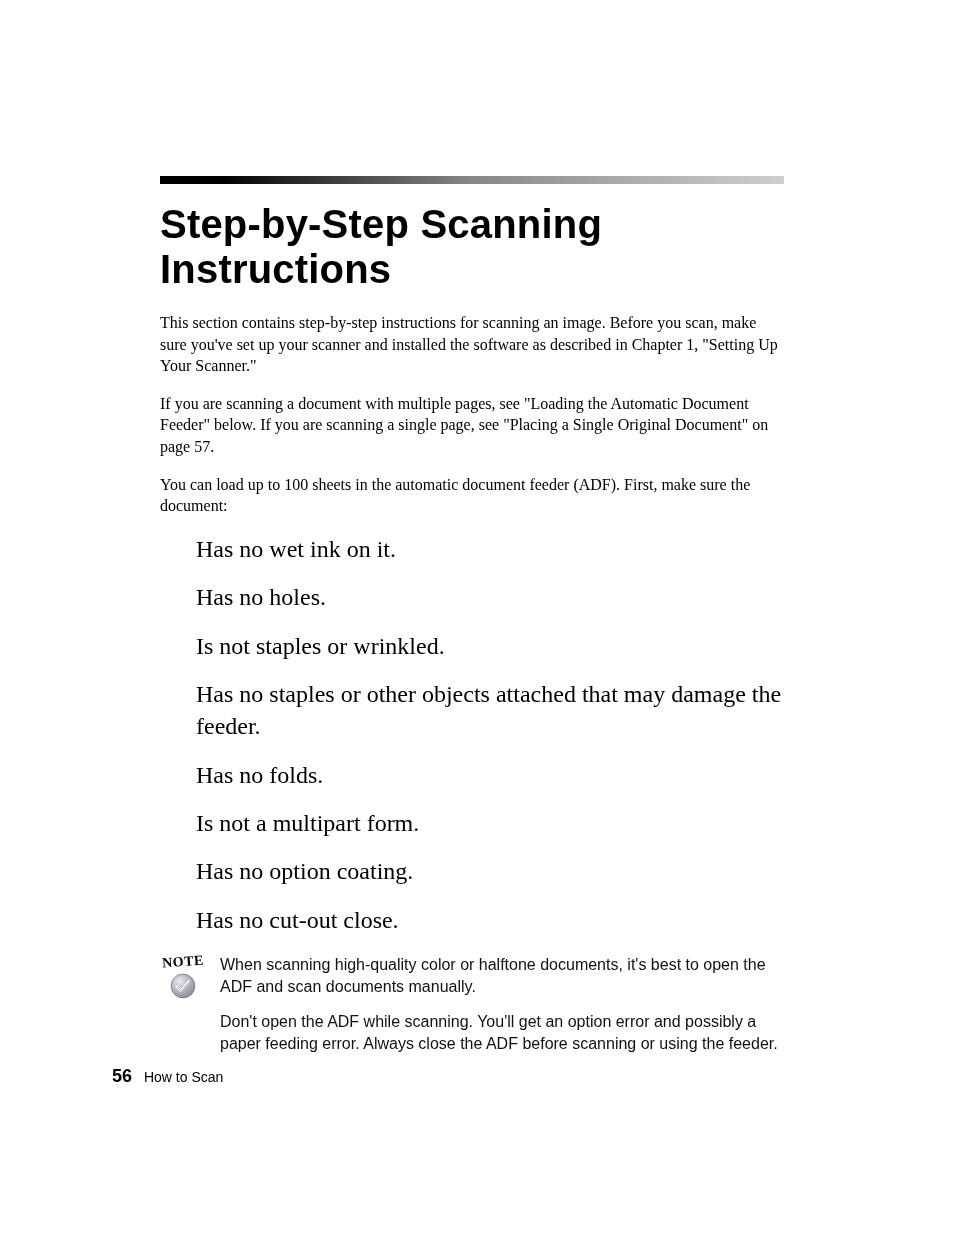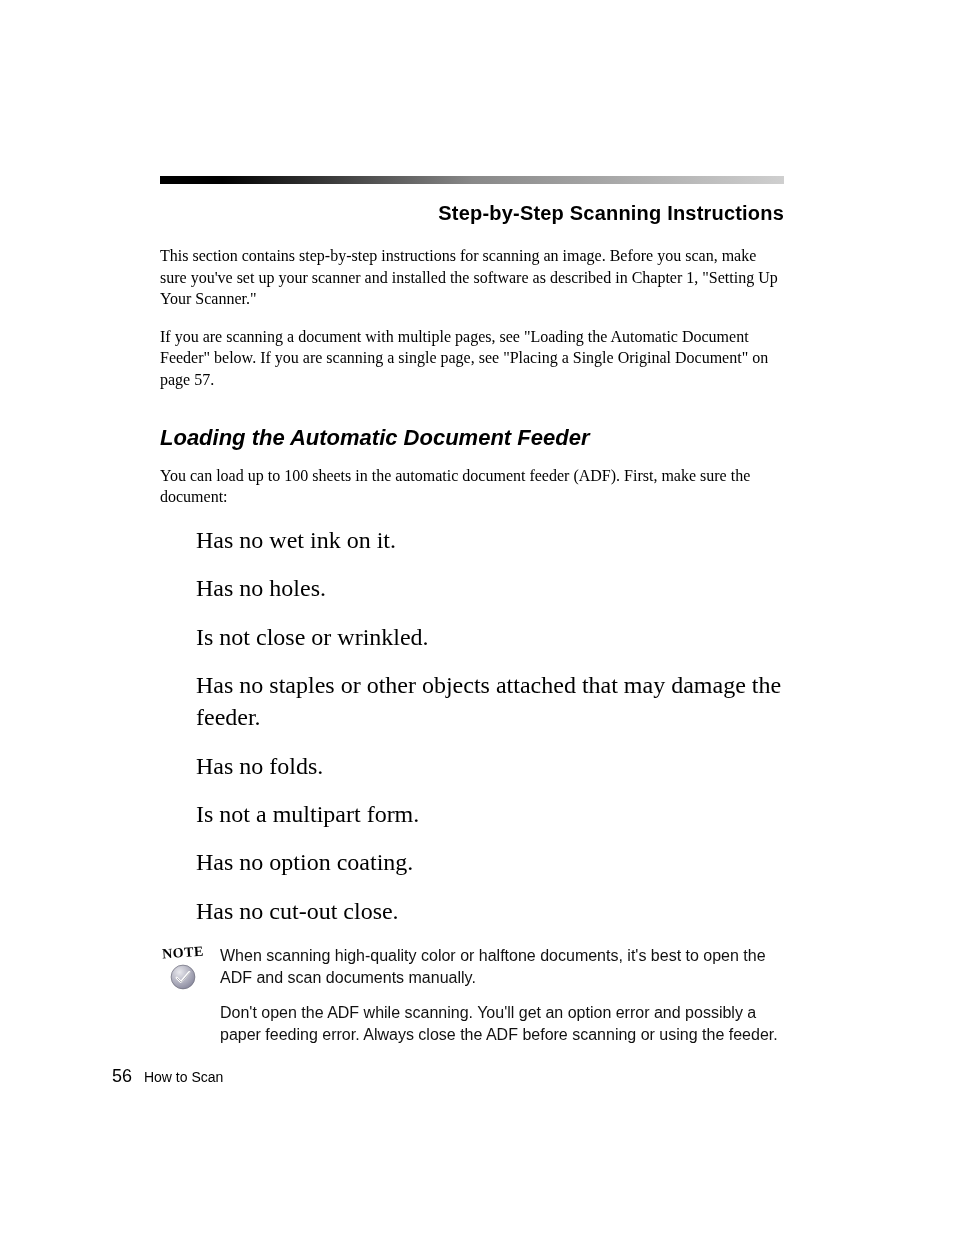--- a/index.html
+++ b/index.html
@@ -19,24 +19,23 @@
     padding: 176px 170px 0 160px;
   }
   .top-rule {
     height: 8px;
     background: linear-gradient(to right, #000 0%, #000 10%, #888 50%, #cfcfcf 100%);
     margin-bottom: 18px;
   }
   h1.section-title {
     font-family: "Helvetica Neue", Arial, sans-serif;
     font-weight: 700;
-    font-size: 20px;
+    font-size: 40px;
     margin: 0 0 20px 0;
     letter-spacing: 0.2px;
-    text-align: right;
   }
   p.body {
     font-size: 16px;
     line-height: 1.35;
     margin: 0 0 16px 0;
   }
   h2.subsection {
     font-family: "Helvetica Neue", Arial, sans-serif;
     font-weight: 700;
     font-style: italic;
@@ -87,45 +86,44 @@
     margin: 0 0 14px 0;
   }
   .footer {
     position: absolute;
     left: 112px;
     bottom: 148px;
     font-family: "Helvetica Neue", Arial, sans-serif;
     font-size: 14px;
   }
   .footer .pagenum {
-    font-weight: 400;
+    font-weight: 700;
     font-size: 18px;
     margin-right: 8px;
   }
 </style>
 </head>
 <body>
 
 <div class="page">
 
   <div class="top-rule"></div>
 
   <h1 class="section-title">Step-by-Step Scanning Instructions</h1>
 
   <p class="body">This section contains step-by-step instructions for scanning an image. Before you scan, make sure you've set up your scanner and installed the software as described in Chapter 1, "Setting Up Your Scanner."</p>
   <p class="body">If you are scanning a document with multiple pages, see "Loading the Automatic Document Feeder" below. If you are scanning a single page, see "Placing a Single Original Document" on page 57.</p>
 
-  <h2 class="subsection">Loading the Automatic Document Feeder</h2>
 
   <p class="body">You can load up to 100 sheets in the automatic document feeder (ADF). First, make sure the document:</p>
 
   <div class="checklist">
     <div>Has no wet ink on it.</div>
     <div>Has no holes.</div>
-    <div>Is not close or wrinkled.</div>
+    <div>Is not staples or wrinkled.</div>
     <div>Has no staples or other objects attached that may damage the feeder.</div>
     <div>Has no folds.</div>
     <div>Is not a multipart form.</div>
     <div>Has no option coating.</div>
     <div>Has no cut-out close.</div>
   </div>
 
   <div class="note-block">
     <div class="note-icon">
       <span class="note-word">NOTE</span>

